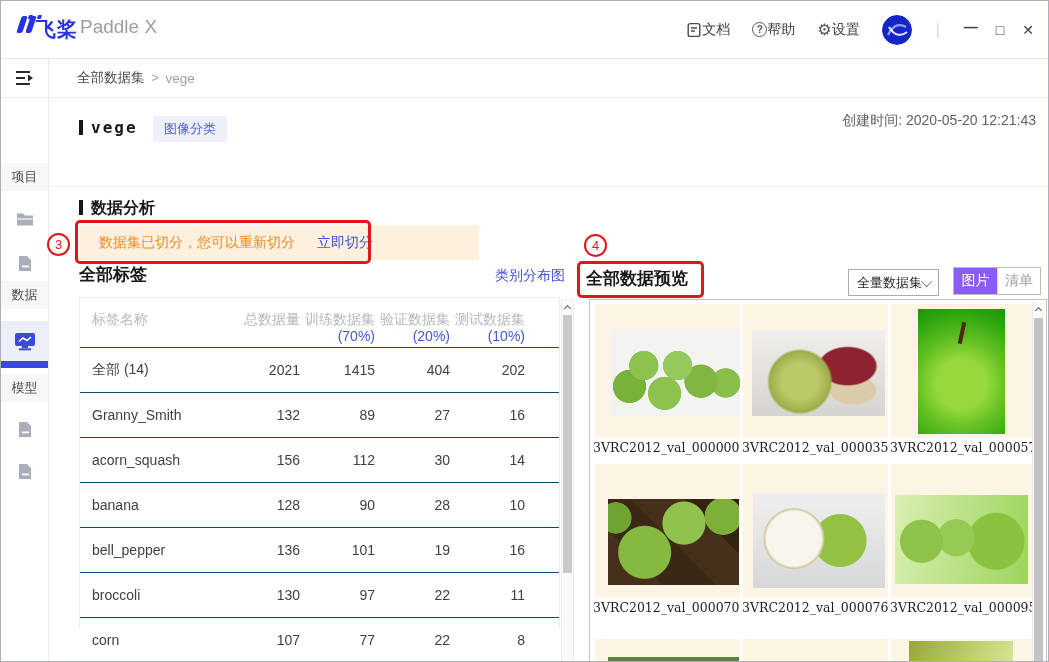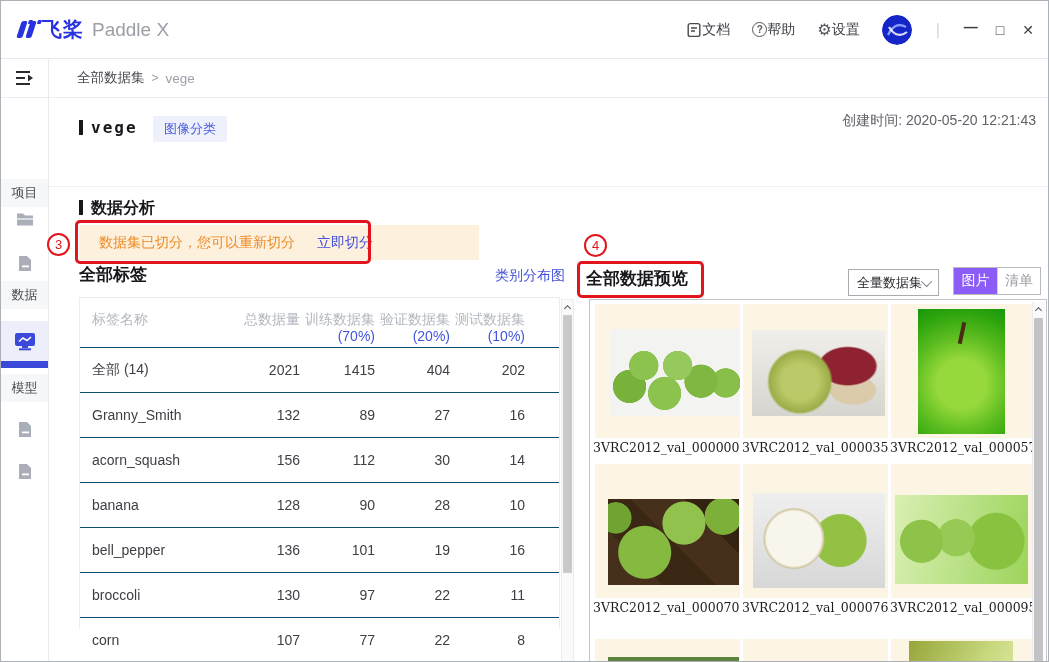--- a/index.html
+++ b/index.html
@@ -1,21 +1,21 @@
 <!DOCTYPE html>
 <html><head>
 <meta charset="utf-8">
 <style>
   * { margin:0; padding:0; box-sizing:border-box; }
   body { font-family:"Liberation Sans","DejaVu Sans",sans-serif; background:#dfe1e5; }
   #window { position:relative; width:1049px; height:662px; background:#fff; border:1px solid #adb0b6; overflow:hidden; }
 
   
   .topbar { position:absolute; left:0; top:0; width:100%; height:58px; background:#fff; border-bottom:1px solid #e7e9ed; display:flex; align-items:center; padding:0 14px 0 18px; }
-  .brand { display:flex; align-items:center; gap:6px; }
+  .brand { display:flex; align-items:flex-start; }
   .logomark { display:inline-flex; gap:3px; transform:skewX(-18deg); margin-right:2px; }
   .logomark i { display:block; width:6px; height:17px; border-radius:2px; background:#2932e1; position:relative; }
   .logomark i::before { content:''; position:absolute; top:-1px; right:-5px; width:4px; height:4px; border-radius:1px; background:#2932e1; }
   .brand-cn { color:#2932e1; font-weight:bold; font-size:20px; letter-spacing:1px; }
   .brand-en { color:#9b9ea5; font-size:19px; margin-left:2px; }
   .topbar-right { margin-left:auto; display:flex; align-items:center; gap:22px; }
   .top-action { display:flex; align-items:center; color:#3e4046; font-size:14px; cursor:pointer; }
   .circle-q { display:inline-flex; width:15px; height:15px; border:1.3px solid #55575c; border-radius:50%; color:#55575c; font-size:10px; align-items:center; justify-content:center; font-weight:bold; }
   .gear { font-size:16px; color:#55575c; line-height:1; }
   .avatar { width:30px; height:30px; border-radius:50%; overflow:hidden; cursor:pointer; }
@@ -181,21 +181,21 @@
 
   <div class="sidebar">
     <div class="hamburger">
       <svg width="18" height="14" viewBox="0 0 18 14">
           <rect y="0" width="14" height="2" fill="#2b2b2f"></rect>
           <rect y="6" width="9" height="2" fill="#2b2b2f"></rect>
           <path d="M12 3.6 l5 3.4 -5 3.4z" fill="#2b2b2f"></path>
           <rect y="12" width="14" height="2" fill="#2b2b2f"></rect>
         </svg>
     </div>
-    <div class="side-cell side-label" style="top:104px;margin-top:16px;">项目</div>
+    <div class="side-cell side-label" style="top:104px;">项目</div>
     <div class="side-cell side-icon" style="top:142px;">
       <svg width="18" height="15" viewBox="0 0 18 15">
           <path d="M1 1.5h6l2 2h8v10H1z" fill="#a9aeb8"></path>
           <rect x="1" y="6.2" width="16" height="1.6" fill="#fff" opacity="0.7"></rect>
         </svg>
     </div>
     <div class="side-cell side-icon" style="top:186px;">
       <svg width="14" height="17" viewBox="0 0 14 17">
           <path d="M1 1h8l4 4v11H1z" fill="#a9aeb8"></path>
           <rect x="4" y="10.5" width="7" height="1.8" fill="#fff"></rect>

